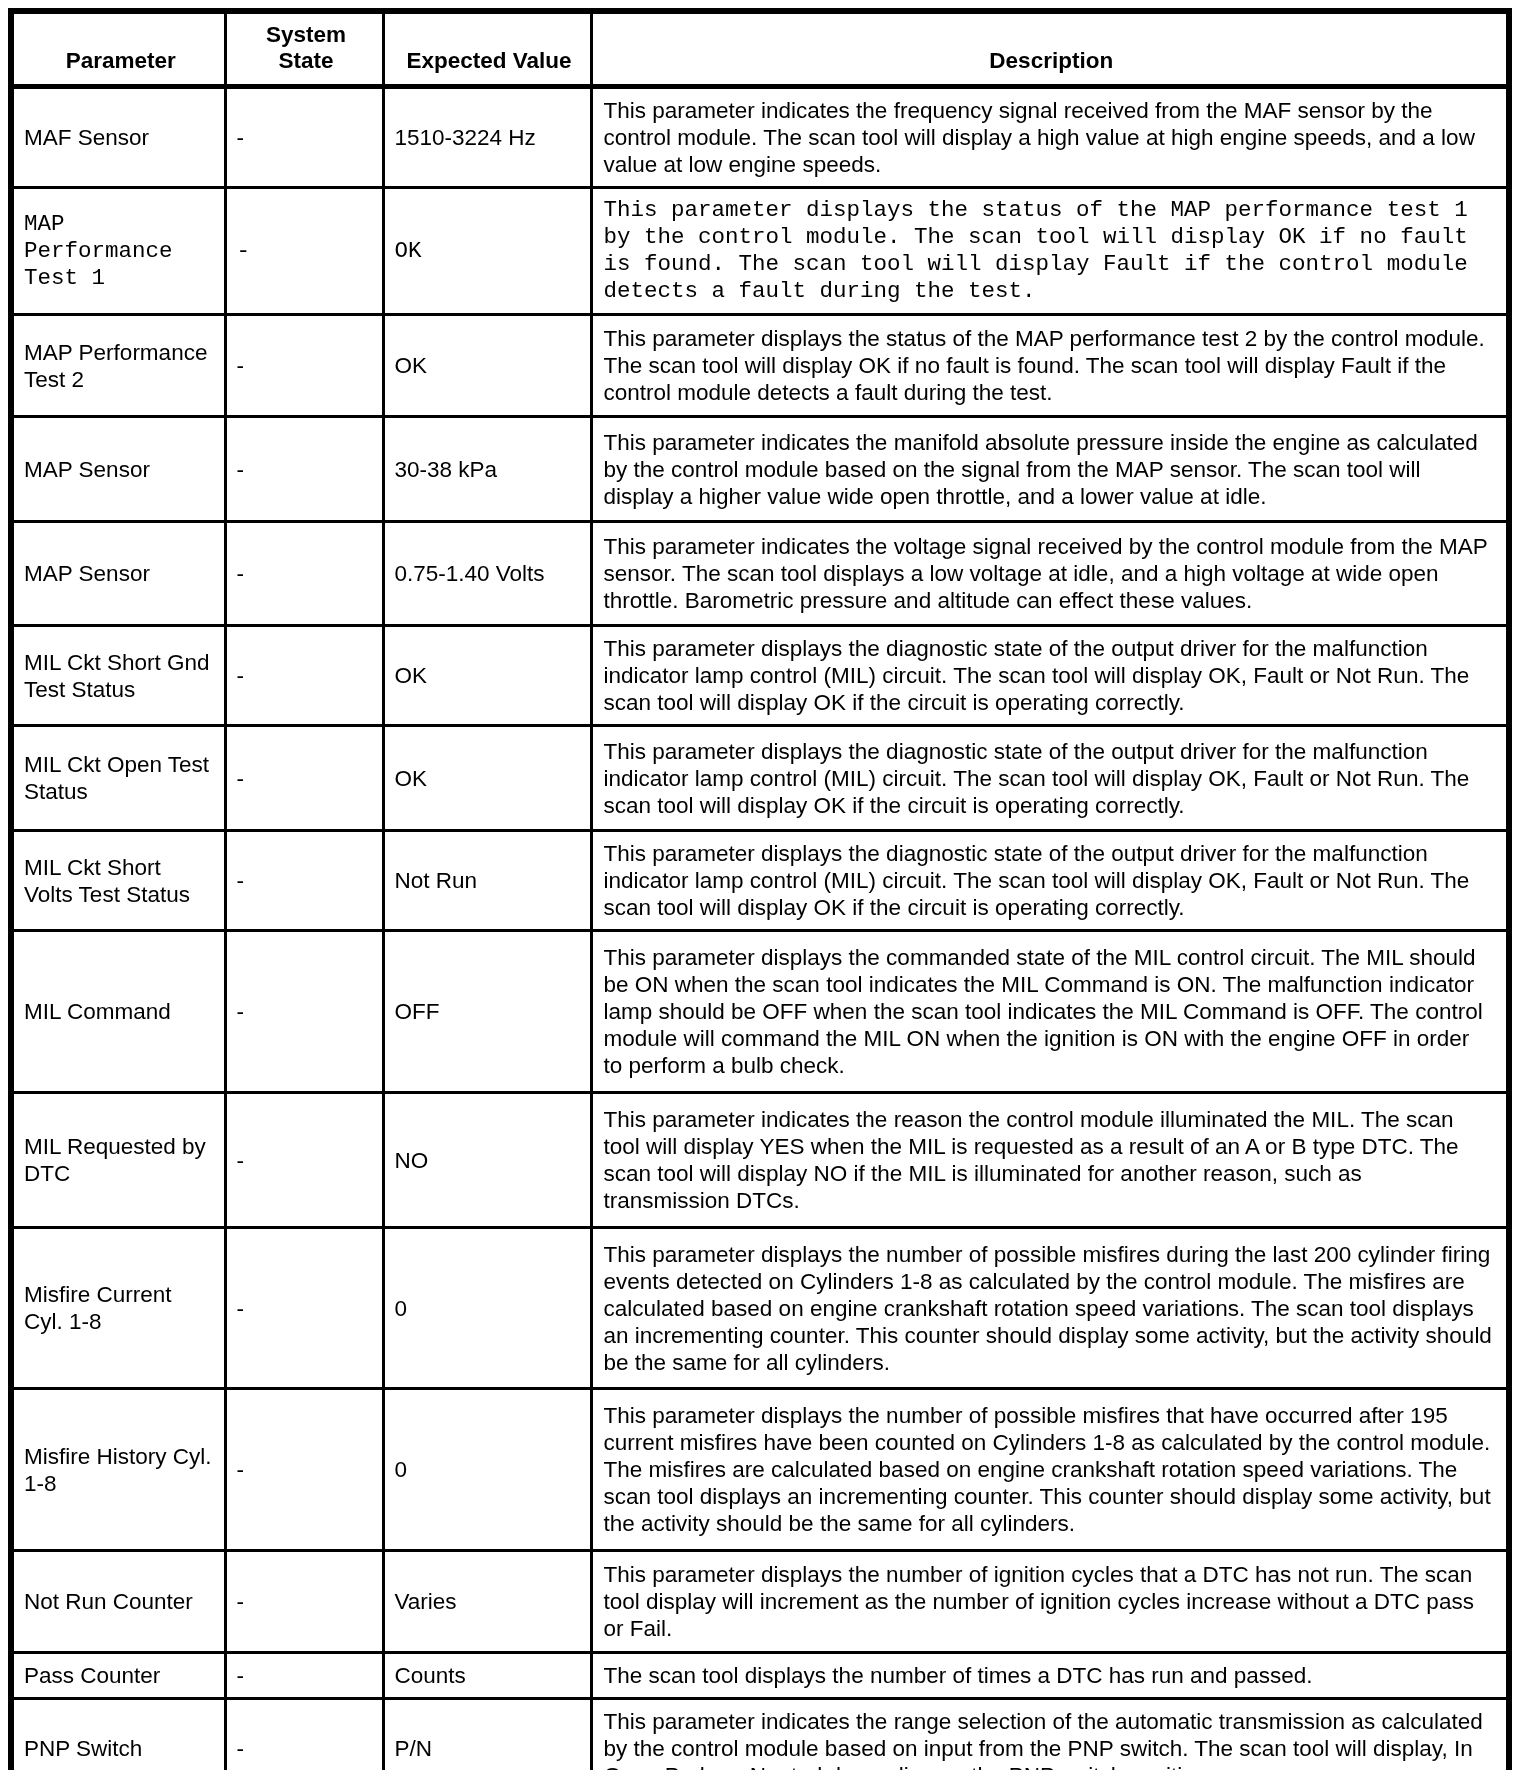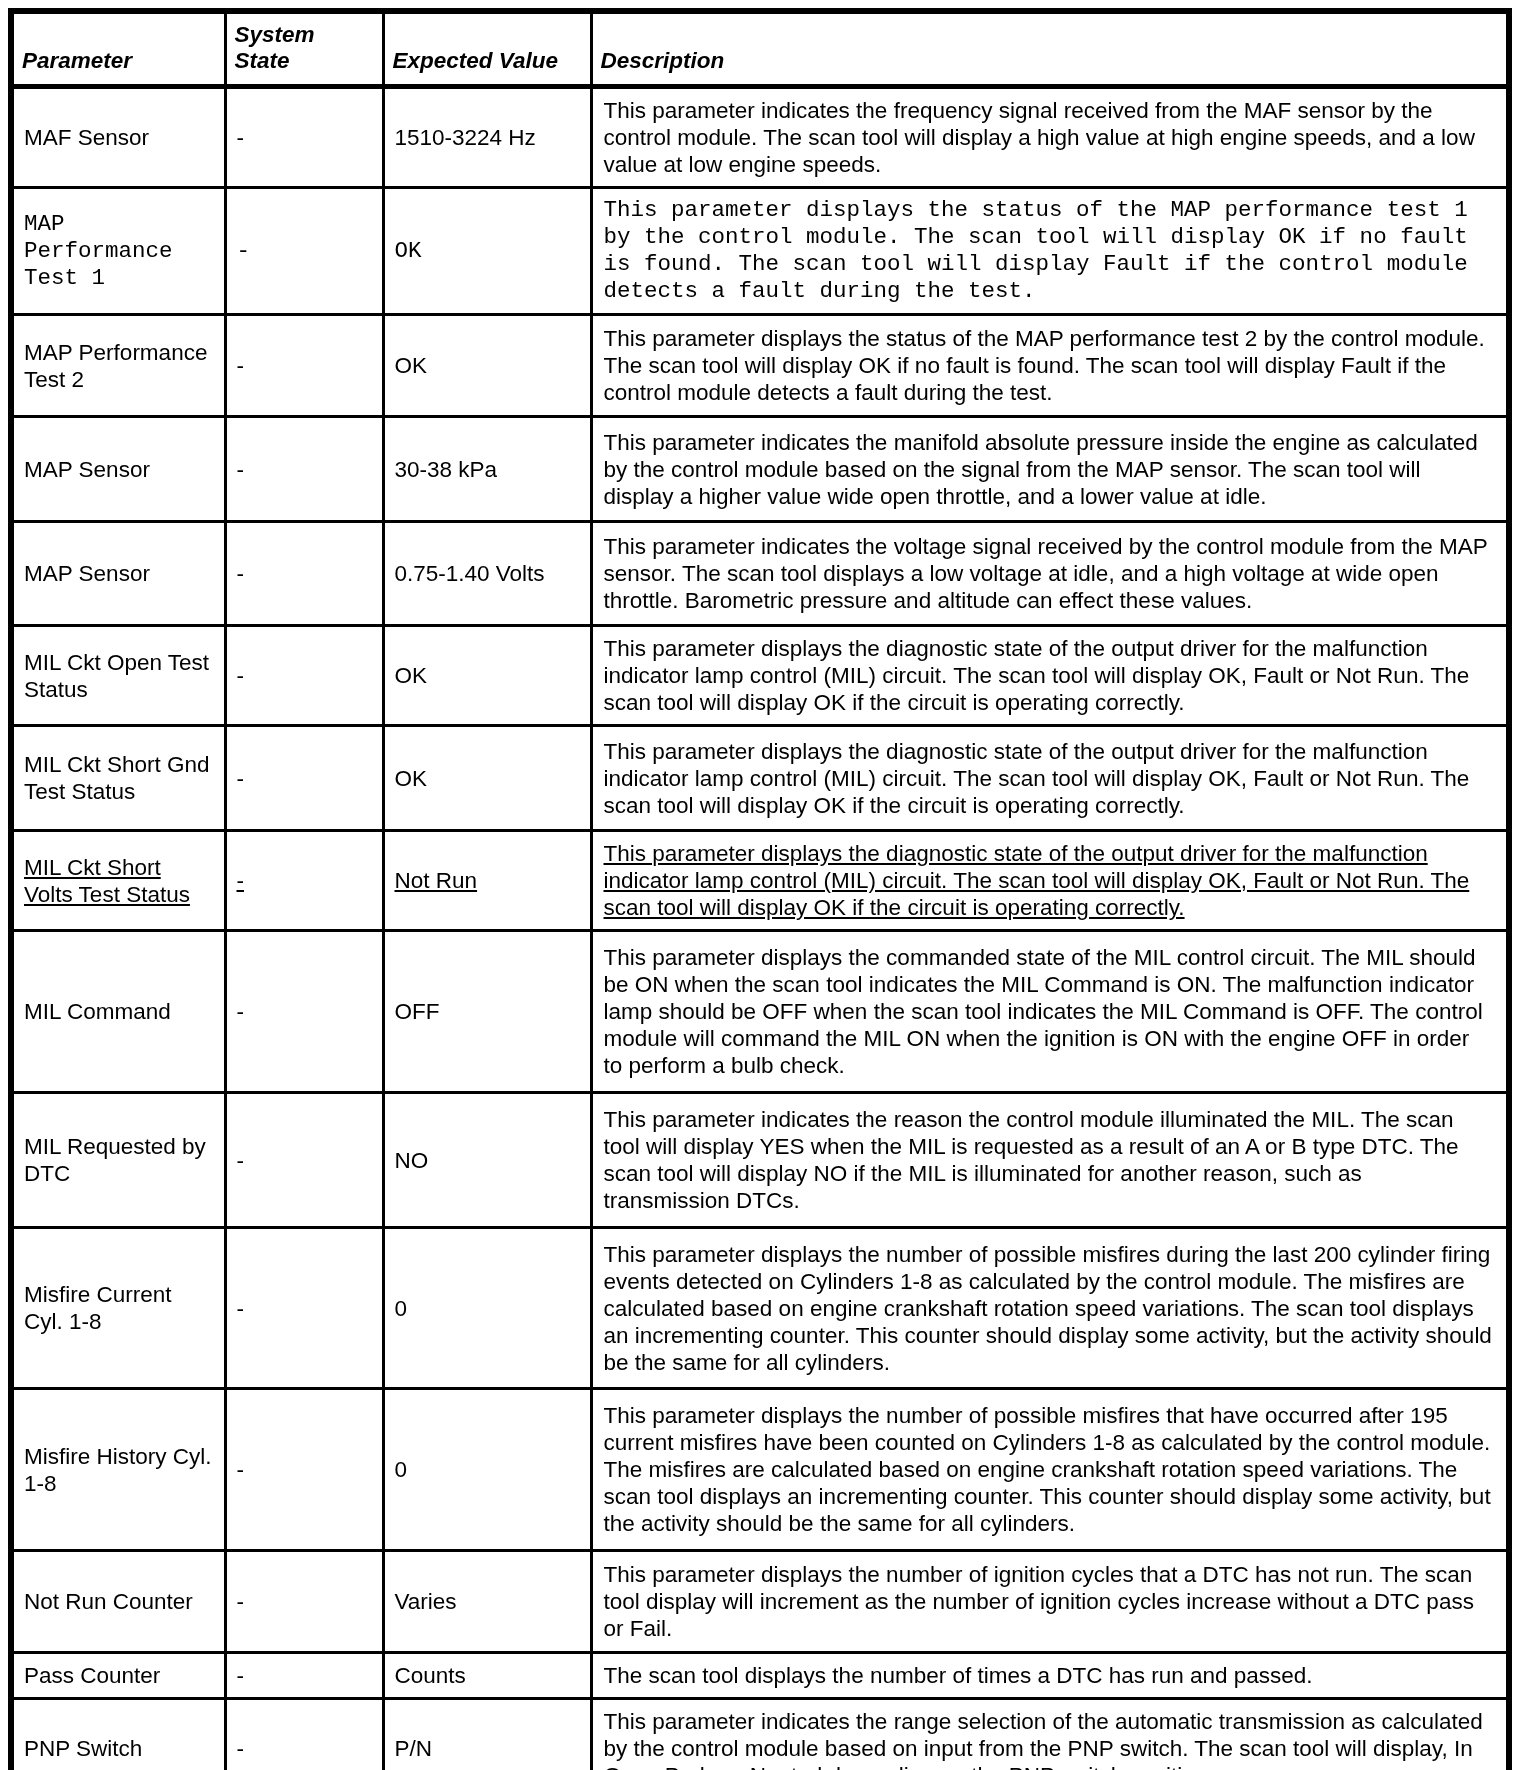--- a/index.html
+++ b/index.html
@@ -26,47 +26,46 @@
   }
   col.c-param   { width: 214px; }
   col.c-state   { width: 158px; }
   col.c-expect  { width: 208px; }
   col.c-desc    { width: auto;  }
 
   thead th {
     border: 3px solid #000000;
     border-bottom: 5px solid #000000;
     font-weight: bold;
-    text-align: left;
+    text-align: center;
     vertical-align: bottom;
     padding: 8px 4px 10px 8px;
     line-height: 26px;
     white-space: pre-line;
     height: 70px;
     box-sizing: border-box;
-    font-style: italic;
   }
   tbody td {
     border: 3px solid #000000;
     vertical-align: middle;
     text-align: left;
     padding: 8px 10px;
     line-height: 27px;
   }
   td.cell-desc { padding: 8px 14px 8px 11px; }
 
   
   tbody tr:nth-child(1)  { height: 100px; }
   tbody tr:nth-child(2)  { height: 103px; font-family: Liberation Mono, monospace; }
   tbody tr:nth-child(3)  { height: 102px; margin-top: 12px; }
   tbody tr:nth-child(4)  { height: 105px; }
   tbody tr:nth-child(5)  { height: 104px; }
   tbody tr:nth-child(6)  { height: 92px;  }
   tbody tr:nth-child(7)  { height: 105px; }
-  tbody tr:nth-child(8)  { height: 99px; text-decoration: underline;  }
+  tbody tr:nth-child(8)  { height: 99px;  }
   tbody tr:nth-child(9)  { height: 162px; }
   tbody tr:nth-child(10) { height: 135px; }
   tbody tr:nth-child(11) { height: 161px; }
   tbody tr:nth-child(12) { height: 162px; }
   tbody tr:nth-child(13) { height: 102px; }
   tbody tr:nth-child(14) { height: 42px; margin-top: 43px;  }
   tbody tr:nth-child(15) { height: 100px; }
 </style>
 </head>
 <body>
@@ -113,27 +112,27 @@
           <td class="cell-expect">30-38 kPa</td>
           <td class="cell-desc">This parameter indicates the manifold absolute pressure inside the engine as calculated by the control module based on the signal from the MAP sensor. The scan tool will display a higher value wide open throttle, and a lower value at idle.</td>
         </tr>
         <tr>
           <td class="cell-param">MAP Sensor</td>
           <td class="cell-state">-</td>
           <td class="cell-expect">0.75-1.40 Volts</td>
           <td class="cell-desc">This parameter indicates the voltage signal received by the control module from the MAP sensor. The scan tool displays a low voltage at idle, and a high voltage at wide open throttle. Barometric pressure and altitude can effect these values.</td>
         </tr>
         <tr>
-          <td class="cell-param">MIL Ckt Open Test Status</td>
+          <td class="cell-param">MIL Ckt Short Gnd Test Status</td>
           <td class="cell-state">-</td>
           <td class="cell-expect">OK</td>
           <td class="cell-desc">This parameter displays the diagnostic state of the output driver for the malfunction indicator lamp control (MIL) circuit. The scan tool will display OK, Fault or Not Run. The scan tool will display OK if the circuit is operating correctly.</td>
         </tr>
         <tr>
-          <td class="cell-param">MIL Ckt Short Gnd Test Status</td>
+          <td class="cell-param">MIL Ckt Open Test Status</td>
           <td class="cell-state">-</td>
           <td class="cell-expect">OK</td>
           <td class="cell-desc">This parameter displays the diagnostic state of the output driver for the malfunction indicator lamp control (MIL) circuit. The scan tool will display OK, Fault or Not Run. The scan tool will display OK if the circuit is operating correctly.</td>
         </tr>
         <tr>
           <td class="cell-param">MIL Ckt Short Volts Test Status</td>
           <td class="cell-state">-</td>
           <td class="cell-expect">Not Run</td>
           <td class="cell-desc">This parameter displays the diagnostic state of the output driver for the malfunction indicator lamp control (MIL) circuit. The scan tool will display OK, Fault or Not Run. The scan tool will display OK if the circuit is operating correctly.</td>
         </tr>

